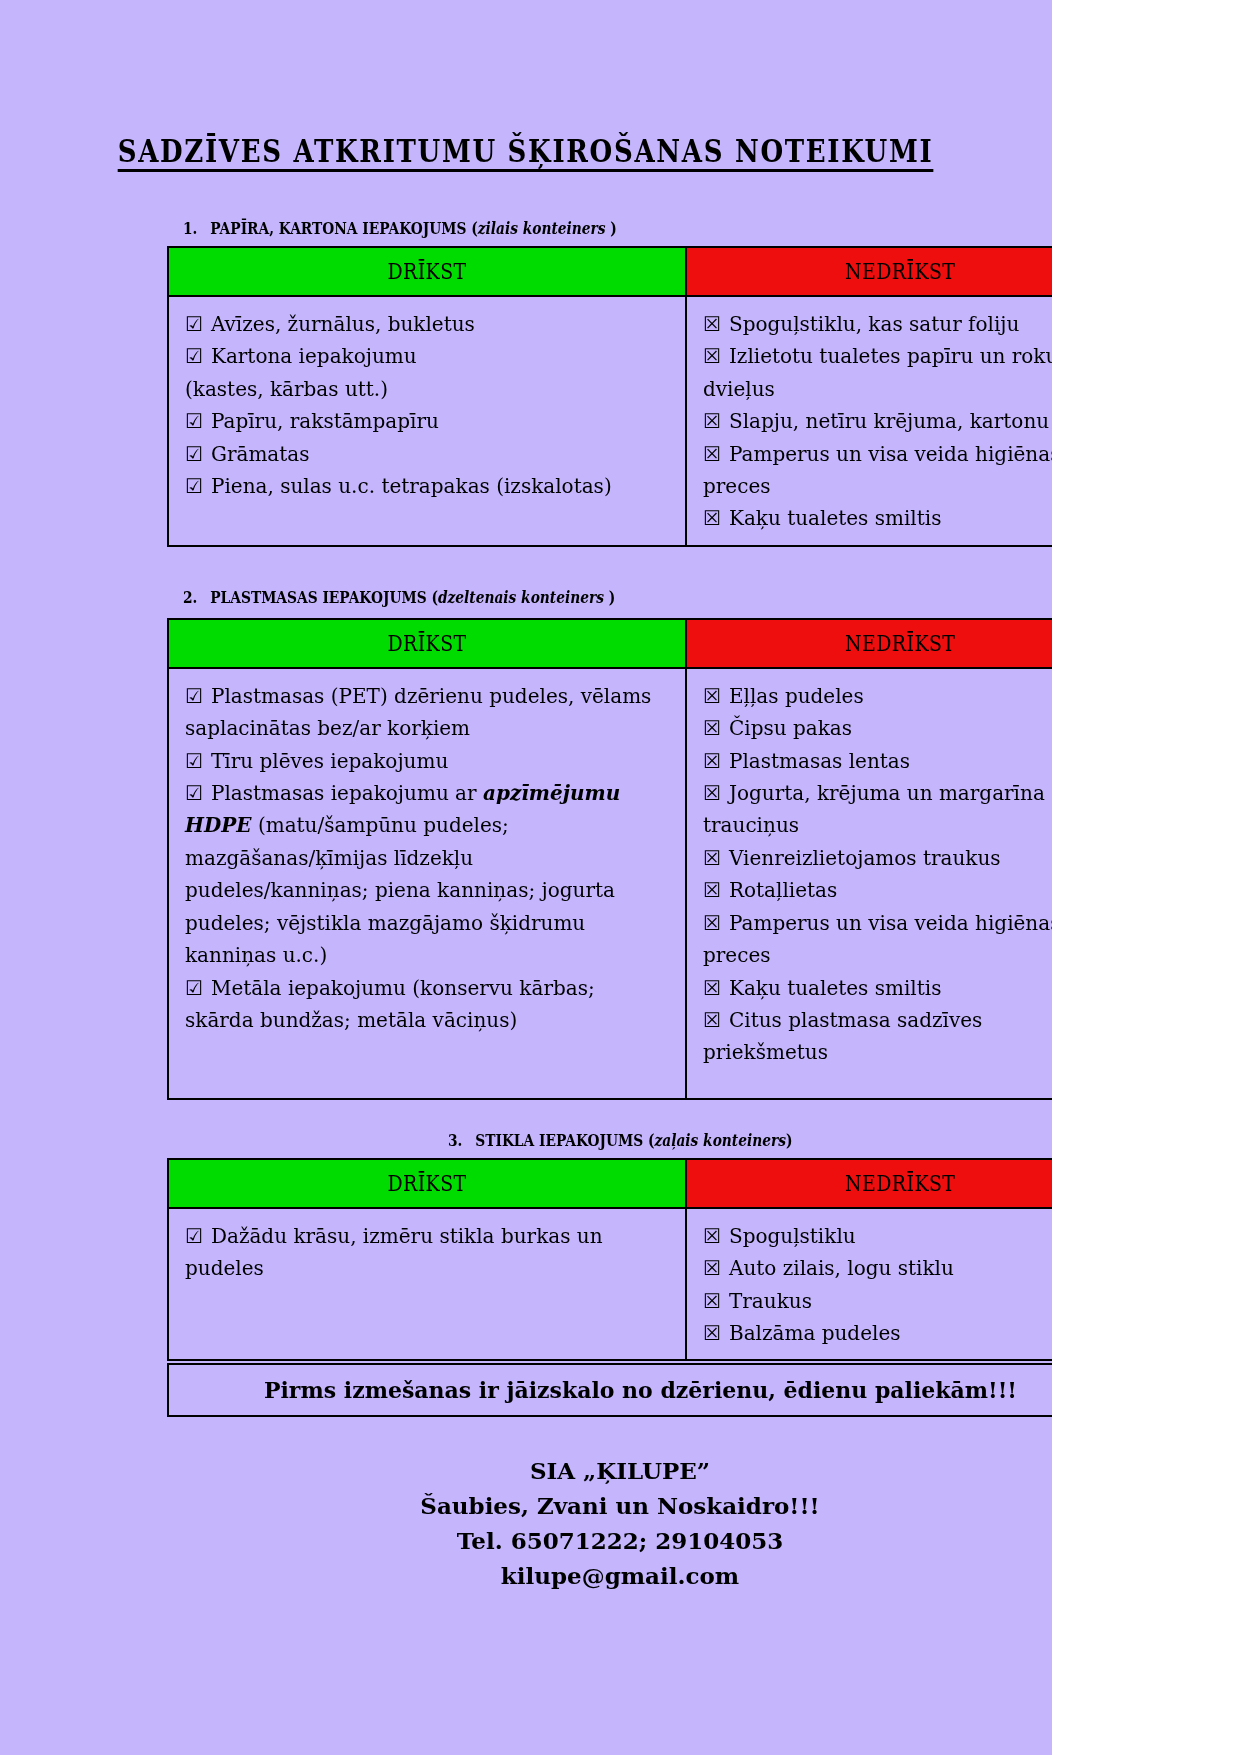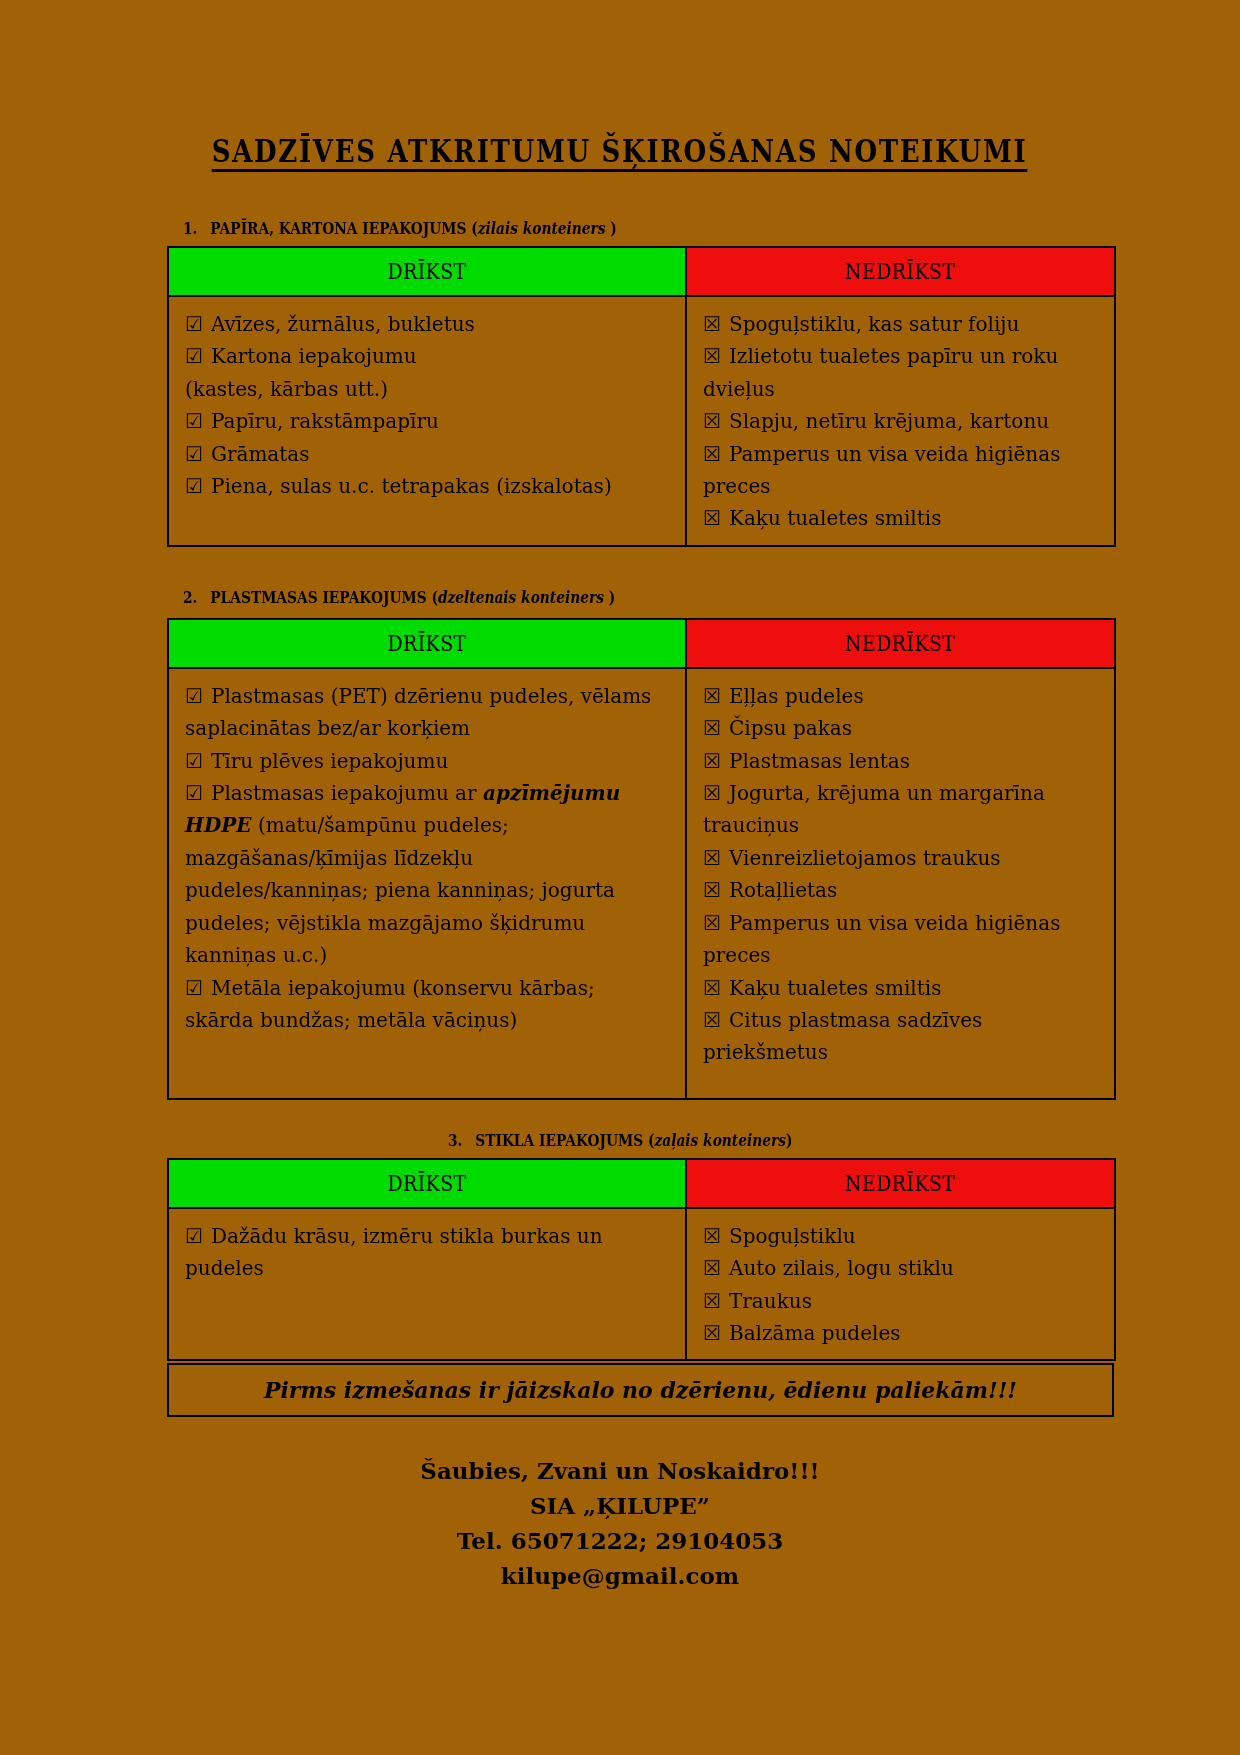--- a/index.html
+++ b/index.html
@@ -1,19 +1,19 @@
 <!DOCTYPE html>
 <html><head>
 <meta charset="utf-8">
 <style>
   * { margin:0; padding:0; box-sizing:border-box; }
   html,body { background:#ffffff; }
   .page {
-    position:relative; width:1240px; height:1755px;
-    background:#a16207; overflow:hidden;
+    position:relative; width:1052px; height:1755px;
+    background:#c4b5fd; overflow:hidden;
     font-family:"DejaVu Serif", serif; color:#000;
     padding-top:132px;
   }
   .title-wrap { text-align:center; line-height:38px; }
   .title-inner {
     display:inline-block; font-weight:bold; font-size:31px; letter-spacing:2px;
     transform:scaleX(0.84); transform-origin:50% 50%;
     text-decoration:underline; text-decoration-thickness:2.5px; text-underline-offset:7px;
   }
   .content { margin-left:167px; width:947px; }
@@ -35,21 +35,21 @@
   table.rules.t2 td { padding-bottom:29px; }
   ul.items { list-style:none; }
   li.item { font-size:20px; line-height:32.4px; }
   .box { font-family:"DejaVu Sans", sans-serif; font-size:20px; margin-right:8px; }
   .box.x { font-weight:bold; }
   .t { white-space:pre-line; }
   .hd { white-space:pre-line; font-weight:bold; font-style:italic; }
   .note-box {
     width:947px; margin-top:2px; border:2px solid #000;
     padding:12px 10px; text-align:center;
-    font-size:22px; font-weight:bold; font-style:italic; line-height:26px;
+    font-size:22px; font-weight:bold; line-height:26px;
   }
   .contact { margin-top:36px; width:1240px; margin-left:-167px; text-align:center;
     font-size:23px; font-weight:bold; line-height:35px; }
 </style>
 </head>
 <body>
 
 <div class="page">
 
   <div class="title-wrap">
@@ -168,20 +168,20 @@
             <li class="item"><span class="box x">☒</span><span class="t">Balzāma pudeles</span></li>
           </ul>
         </td>
       </tr>
     </tbody>
       </table>
 
     <div class="note-box">Pirms izmešanas ir jāizskalo no dzērienu, ēdienu paliekām!!!</div>
 
     <div class="contact">
+      <div>SIA „ĶILUPE”</div>
       <div>Šaubies, Zvani un Noskaidro!!!</div>
-      <div>SIA „ĶILUPE”</div>
       <div>Tel. 65071222; 29104053</div>
       <div>kilupe@gmail.com</div>
     </div>
 
   </div>
 </div>
 
 </body></html>

